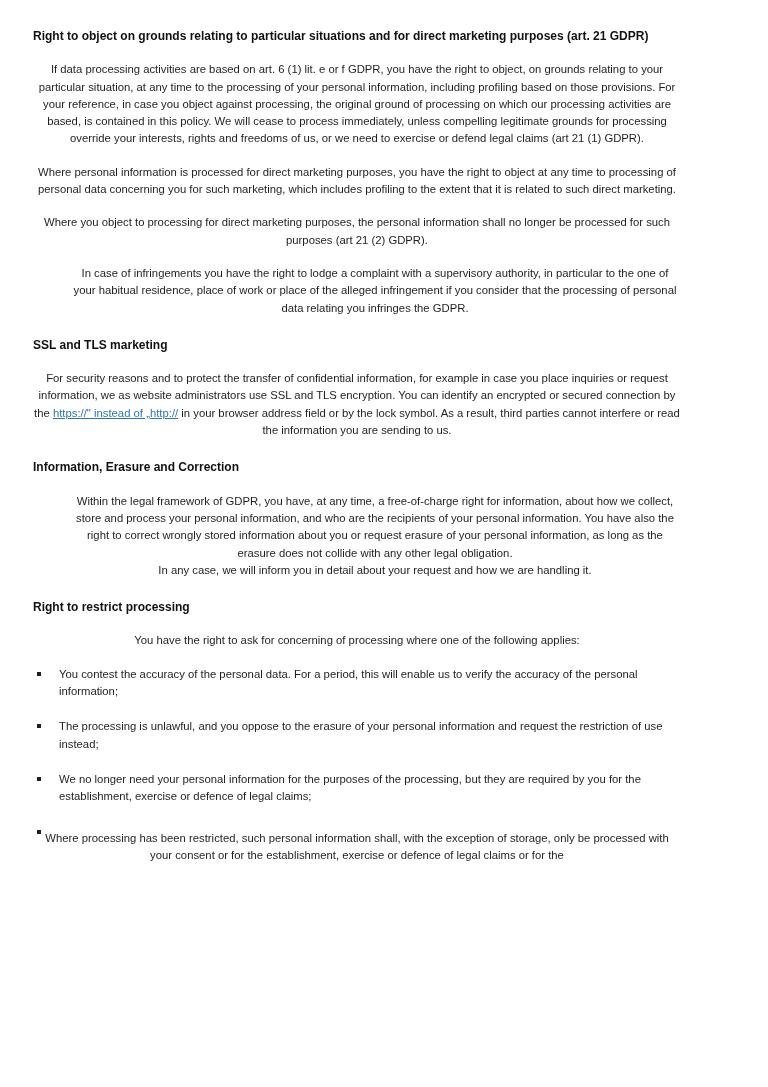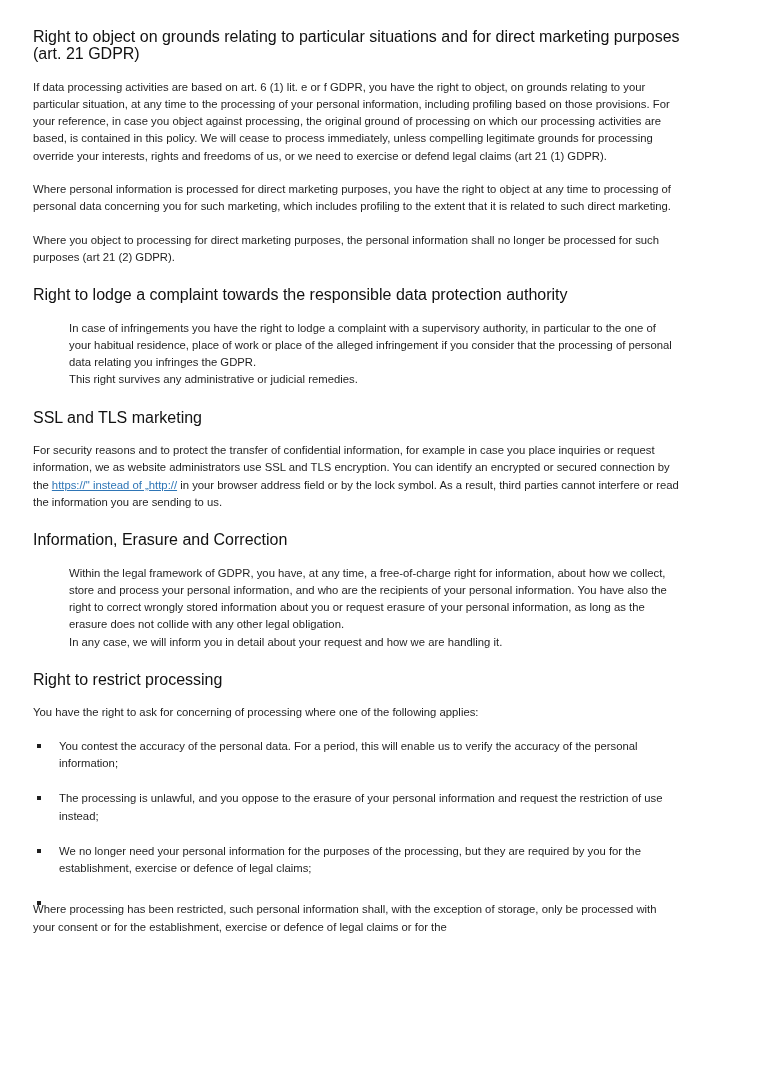--- a/index.html
+++ b/index.html
@@ -14,33 +14,34 @@
     font-family: "Liberation Sans", sans-serif;
     color: #1f1f1f;
   }
   .page {
     box-sizing: border-box;
     width: 768px;
     height: 1087px;
     padding: 28px 87px 40px 33px;
   }
   .doc-heading {
-    font-size: 16px;
-    font-weight: normal;
+    font-size: 12px;
+    font-weight: bold;
     line-height: 17.3px;
     margin: 0 0 16px 0;
     color: #111111;
   }
   .doc-heading.spaced-top {
     margin-top: 20px;
   }
   .doc-paragraph {
     font-size: 11.3px;
     line-height: 17.3px;
     margin: 0 0 16px 0;
+    text-align: center;
   }
   .doc-paragraph .line {
     display: block;
     margin-left: 36px;
   }
   .doc-link {
     color: #2e75b6;
     text-decoration: underline;
     cursor: pointer;
   }
@@ -71,25 +72,23 @@
 <main class="page">
 
   <h2 class="doc-heading">Right to object on grounds relating to particular situations and for direct marketing purposes (art. 21 GDPR)</h2>
 
   <p class="doc-paragraph">If data processing activities are based on art. 6 (1) lit. e or f GDPR, you have the right to object, on grounds relating to your particular situation, at any time to the processing of your personal information, including profiling based on those provisions. For your reference, in case you object against processing, the original ground of processing on which our processing activities are based, is contained in this policy. We will cease to process immediately, unless compelling legitimate grounds for processing override your interests, rights and freedoms of us, or we need to exercise or defend legal claims (art 21 (1) GDPR).</p>
 
   <p class="doc-paragraph">Where personal information is processed for direct marketing purposes, you have the right to object at any time to processing of personal data concerning you for such marketing, which includes profiling to the extent that it is related to such direct marketing.</p>
 
   <p class="doc-paragraph">Where you object to processing for direct marketing purposes, the personal information shall no longer be processed for such purposes (art 21 (2) GDPR).</p>
 
-  <h2 class="doc-heading spaced-top">Right to lodge a complaint towards the responsible data protection authority</h2>
 
   <p class="doc-paragraph">
     <span class="line">In case of infringements you have the right to lodge a complaint with a supervisory authority, in particular to the one of your habitual residence, place of work or place of the alleged infringement if you consider that the processing of personal data relating you infringes the GDPR.</span>
-    <span class="line">This right survives any administrative or judicial remedies.</span>
   </p>
 
   <h2 class="doc-heading spaced-top">SSL and TLS marketing</h2>
 
   <p class="doc-paragraph"><span>For security reasons and to protect the transfer of confidential information, for example in case you place inquiries or request information, we as website administrators use SSL and TLS encryption. You can identify an encrypted or secured connection by the </span><a class="doc-link" href="#">https://" instead of „http://</a><span> in your browser address field or by the lock symbol. As a result, third parties cannot interfere or read the information you are sending to us.</span></p>
 
   <h2 class="doc-heading spaced-top">Information, Erasure and Correction</h2>
 
   <p class="doc-paragraph">
     <span class="line">Within the legal framework of GDPR, you have, at any time, a free-of-charge right for information, about how we collect, store and process your personal information, and who are the recipients of your personal information. You have also the right to correct wrongly stored information about you or request erasure of your personal information, as long as the erasure does not collide with any other legal obligation.</span>

